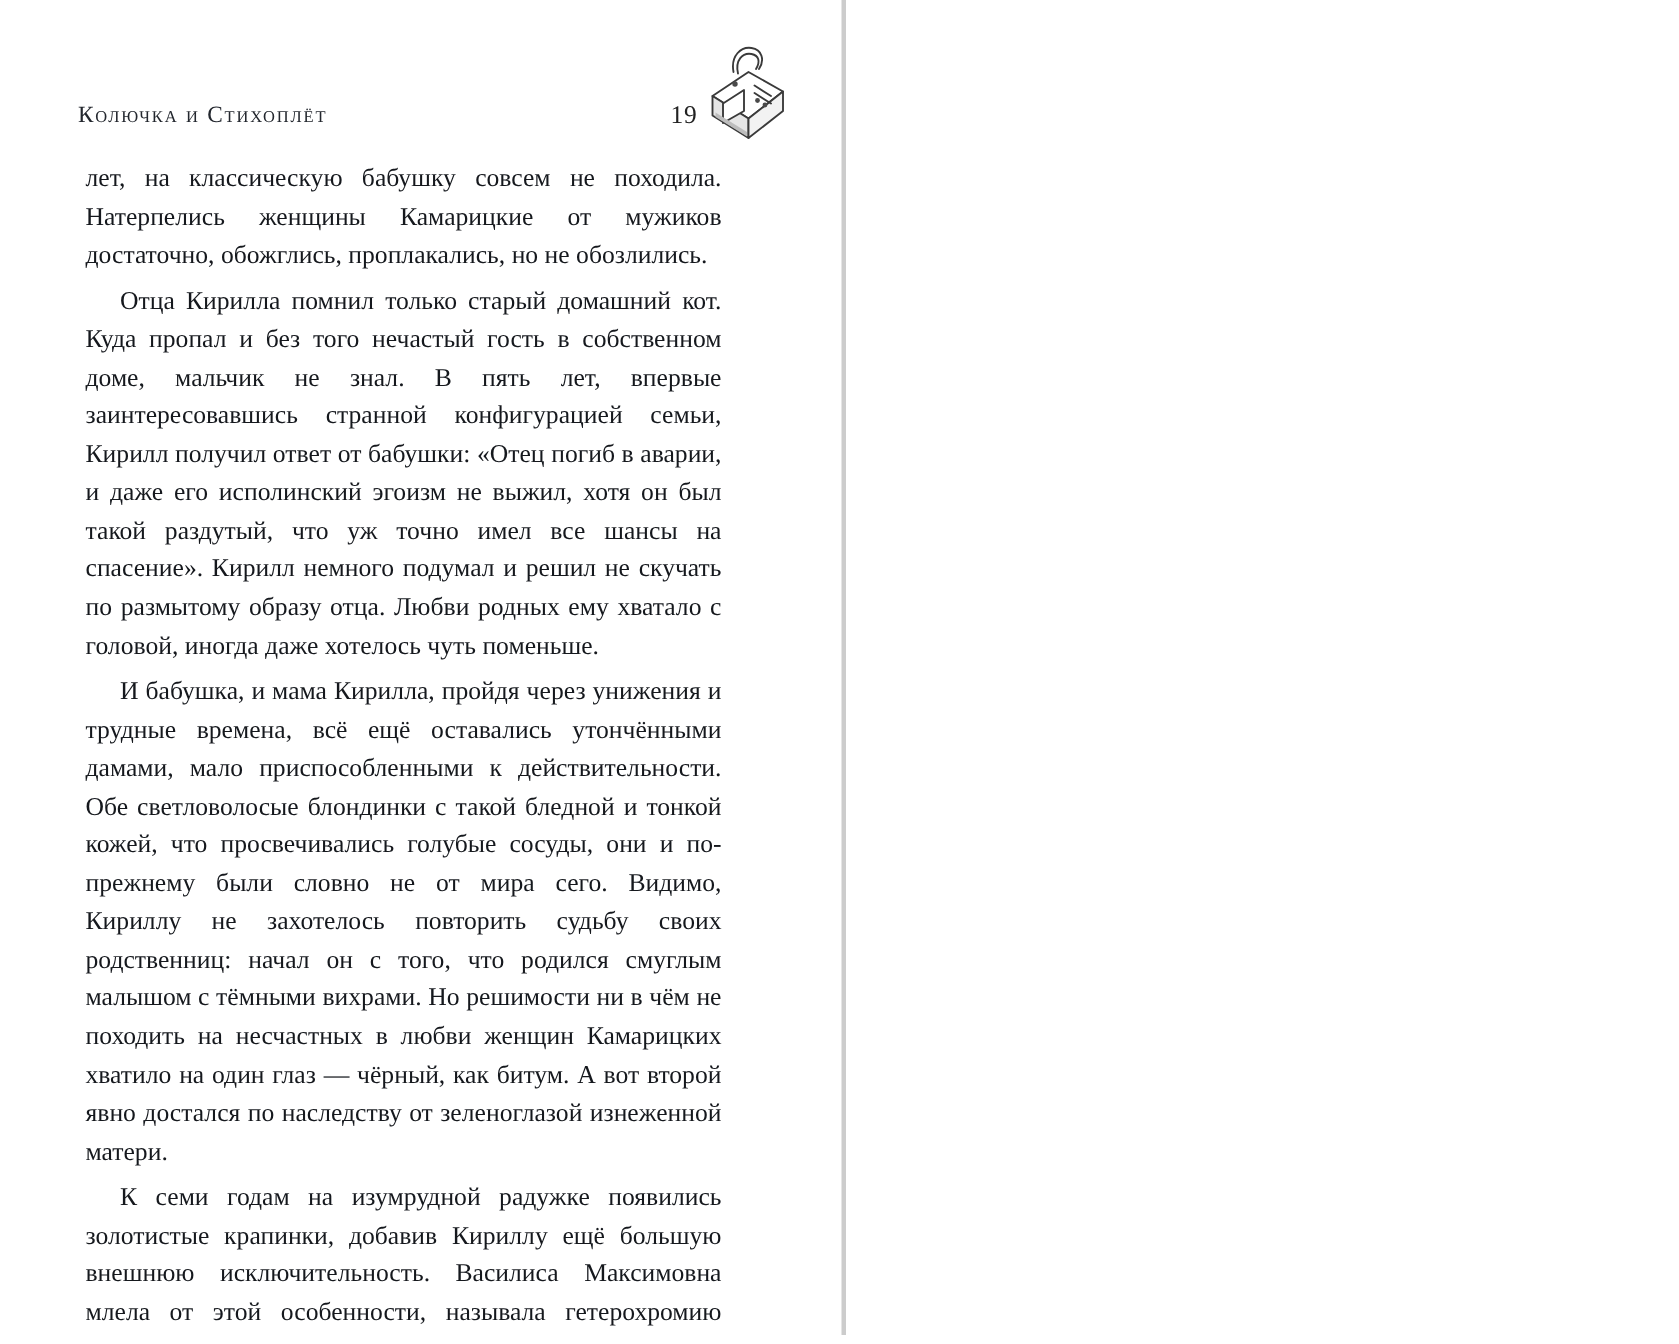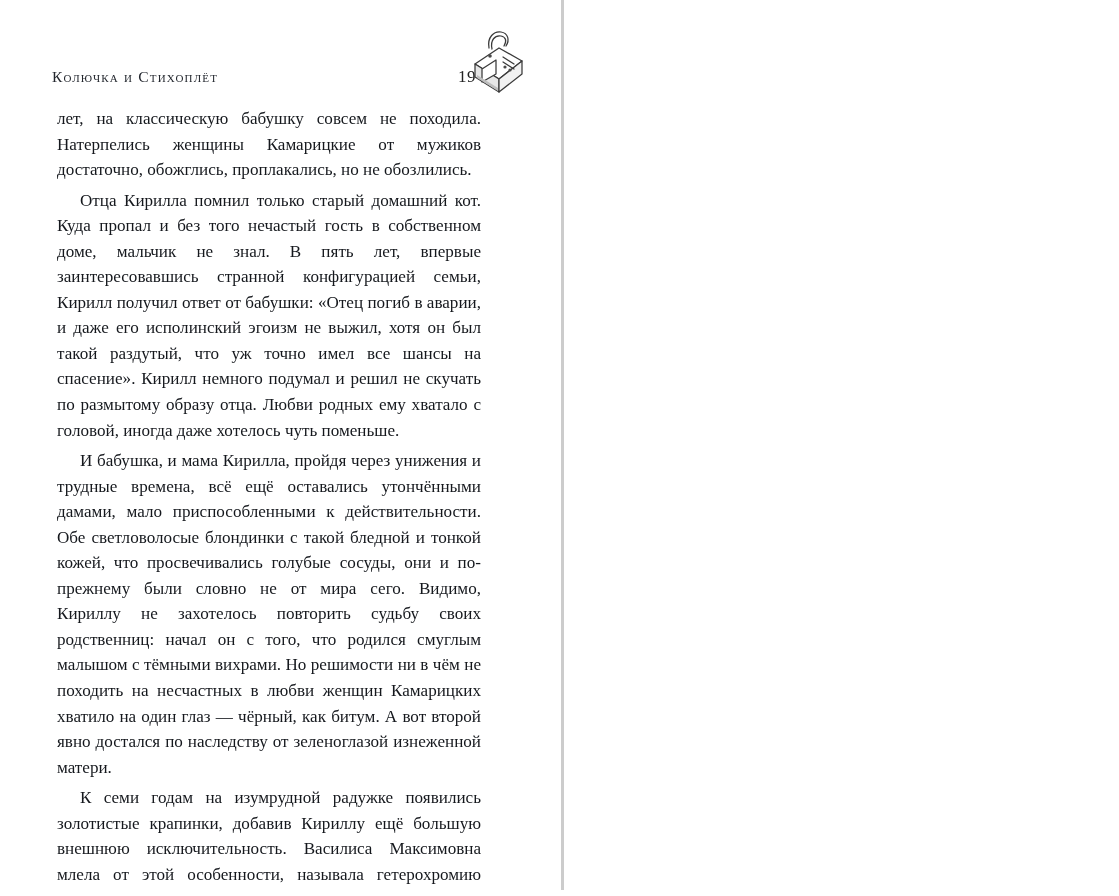--- a/index.html
+++ b/index.html
@@ -72,21 +72,21 @@
     position: absolute;
     top: 62px;
     font-family: "Liberation Serif", "DejaVu Serif", serif;
     font-size: 17px;
     color: #222222;
     letter-spacing: 0.5px;
     height: 30px;
     display: flex;
     align-items: center;
   }
-  .folio-left  { left: 458px; text-align: center; }
+  .folio-left  { left: 447px; text-align: center; }
 
   
   .ornament {
     position: absolute;
     top: 26px;
     width: 74px;
     height: 72px;
   }
   .ornament svg { display: block; width: 74px; height: 72px; }
   .ornament-left  { left: 458px; }

